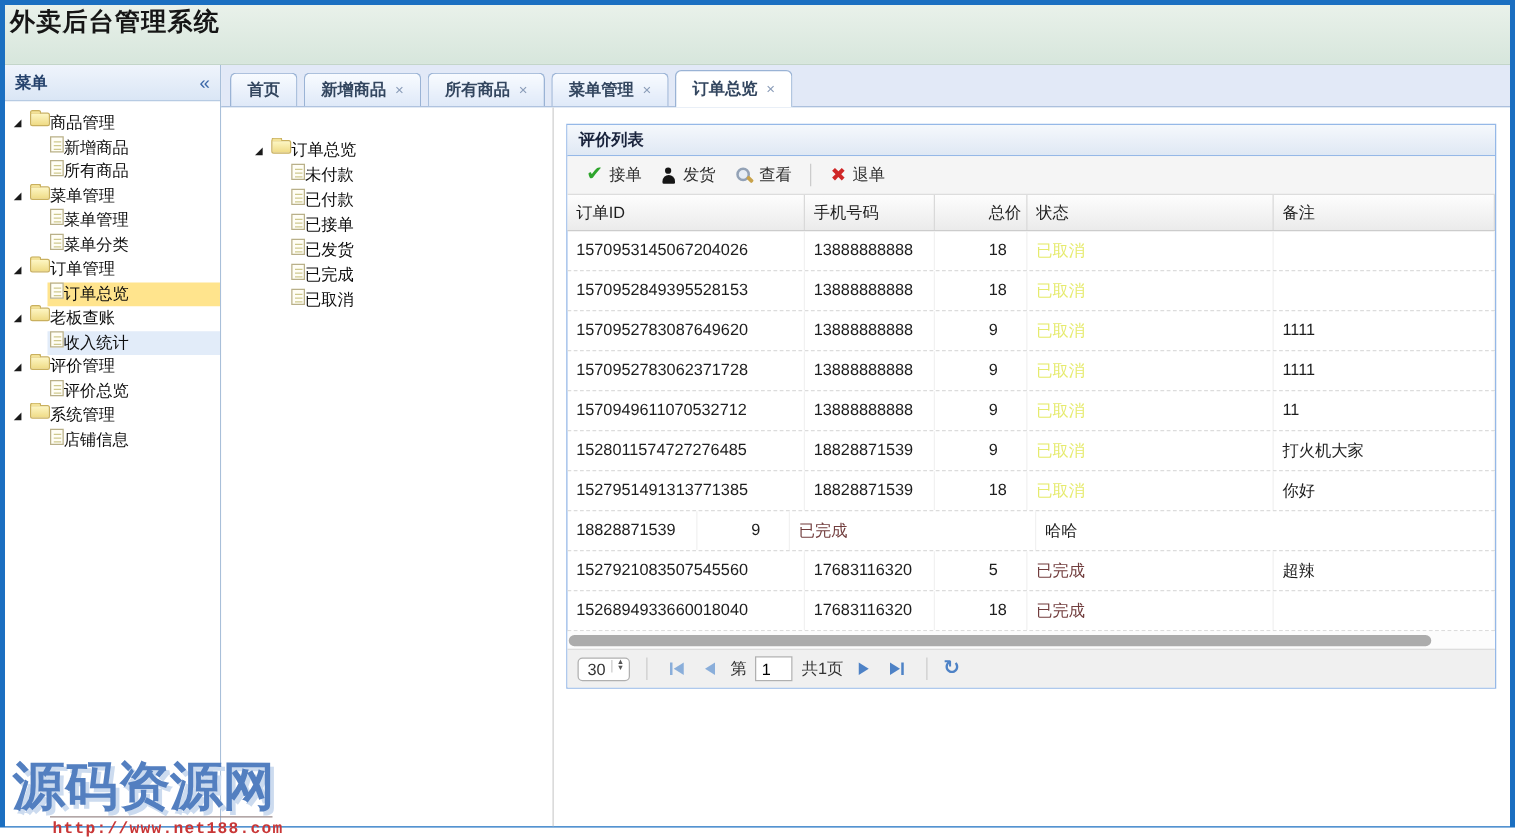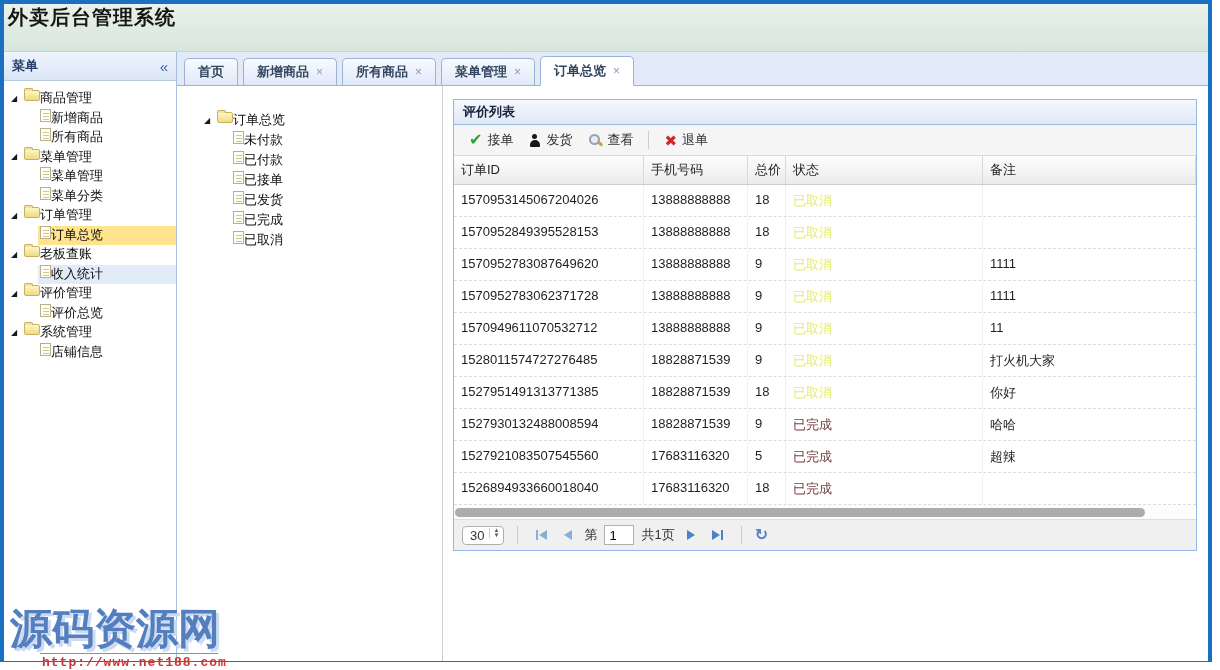--- a/index.html
+++ b/index.html
@@ -63,21 +63,21 @@
   .person-ic::before{content:"";position:absolute;left:3px;top:0;width:5px;height:5px;background:#161616;border-radius:50%;}
   .person-ic::after{content:"";position:absolute;left:1px;top:6px;width:10px;height:7px;background:#161616;border-radius:5px 5px 1px 1px;}
   .mag-ic{position:relative;width:14px;height:14px;display:inline-block;}
   .mag-ic::before{content:"";position:absolute;left:1px;top:1px;width:7px;height:7px;border:2px solid #93a2b6;border-radius:50%;background:#e6edf5;}
   .mag-ic::after{content:"";position:absolute;left:9px;top:9px;width:6px;height:3px;background:#c8a24a;transform:rotate(45deg);border-radius:1px;}
 
   .thead{display:flex;background:linear-gradient(#fdfdfd,#ebebeb);border-bottom:1px solid #cccccc;}
   .th{font-size:13px;color:#1f1f1f;padding:5px 7px;border-right:1px solid #d9d9d9;white-space:nowrap;cursor:pointer;}
   .c-id{width:190px;flex:0 0 190px;}
   .c-phone{width:104px;flex:0 0 104px;}
-  .c-price{width:38px;flex:0 0 38px;}
+  .c-price{width:38px;flex:0 0 38px;margin-left:36px;}
   .c-status{width:197px;flex:0 0 197px;}
   .c-note{flex:1;min-width:0;}
   .tr{display:flex;border-bottom:1px dashed #dcdcdc;cursor:pointer;}
   .td{font-size:13px;color:#1e1e1e;padding:6.5px 7px;border-right:1px solid #f1f1f1;white-space:nowrap;overflow:hidden;}
   .td.cancel{color:var(--status-cancelled);}
   .td.done{color:var(--status-completed);}
 
   .hscroll{height:14px;display:flex;align-items:center;background:#fcfcfc;}
   .hthumb{height:9px;width:93%;background:#acacac;border-radius:5px;margin-left:1px;cursor:pointer;}
 
@@ -383,21 +383,20 @@
                 <span class="td c-note">打火机大家</span>
               </div>
               <div class="tr">
                 <span class="td c-id">1527951491313771385</span>
                 <span class="td c-phone">18828871539</span>
                 <span class="td c-price">18</span>
                 <span class="td c-status cancel">已取消</span>
                 <span class="td c-note">你好</span>
               </div>
               <div class="tr">
-                <span class="td c-id">1527930132488008594</span>
                 <span class="td c-phone">18828871539</span>
                 <span class="td c-price">9</span>
                 <span class="td c-status done">已完成</span>
                 <span class="td c-note">哈哈</span>
               </div>
               <div class="tr">
                 <span class="td c-id">1527921083507545560</span>
                 <span class="td c-phone">17683116320</span>
                 <span class="td c-price">5</span>
                 <span class="td c-status done">已完成</span>

